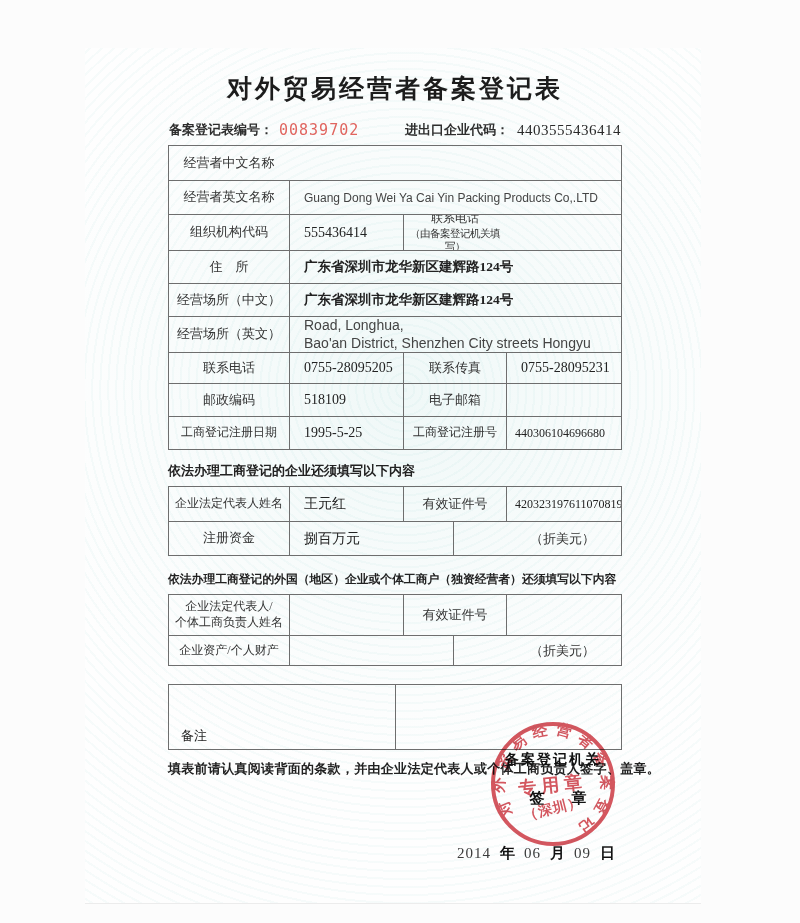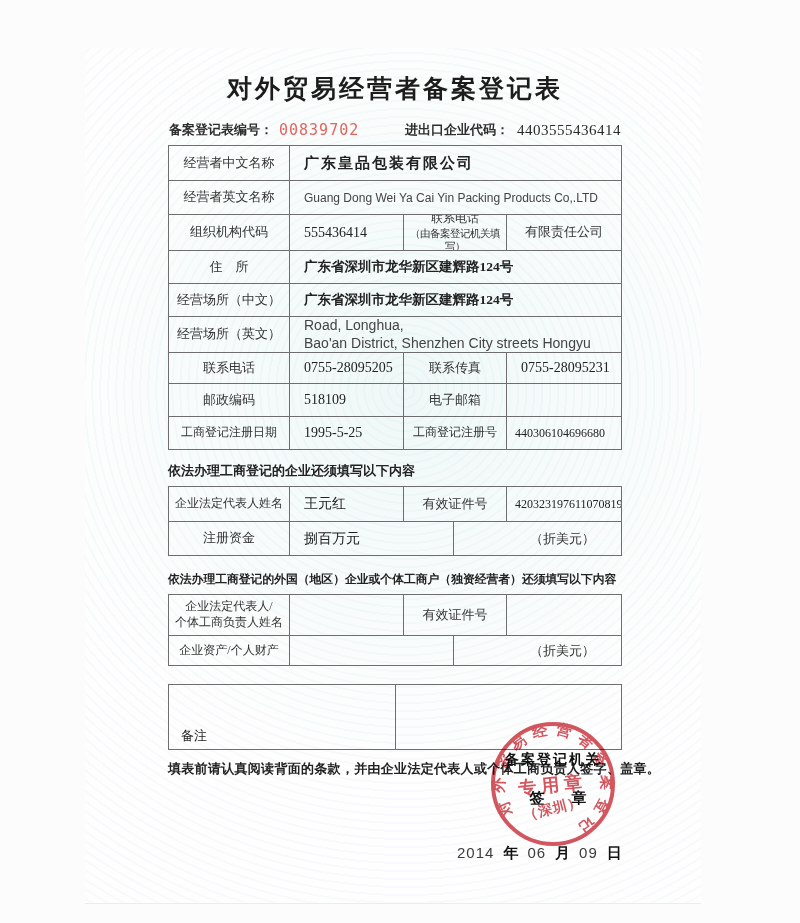--- a/index.html
+++ b/index.html
@@ -50,21 +50,21 @@
 
   .sec-heading { font-weight: bold; font-size: 13px; color: #222; margin: 12px 0 6px; white-space: nowrap; }
   .sec-heading.s3 { font-size: 11.8px; margin-top: 16px; }
   .remarks-box { margin-top: 18px; }
   .remarks-label-cell { align-items: flex-start; padding: 6px 0 0 12px; font-size: 13px; width: 226px; margin-top: 36px; }
   .footnote { font-weight: bold; font-size: 13px; margin-top: 10px; color: #222; letter-spacing: 0.3px; white-space: nowrap; }
 
   .authority { position: absolute; left: 368px; top: 703px; width: 200px; text-align: center; font-weight: bold; font-size: 14px; letter-spacing: 2px; color: #111; }
   .seal-line { position: absolute; left: 376px; top: 741px; width: 200px; text-align: center; font-weight: bold; font-size: 15px; letter-spacing: 6px; color: #111; }
   .date-line { position: absolute; left: 372px; top: 796px; width: 250px; display: flex; align-items: baseline; gap: 9px; }
-  .date-num  { font-family: Liberation Sans, sans-serif; font-size: 15px; color: #3c3c3c; letter-spacing: 1px; }
+  .date-num  { font-family: Liberation Serif, serif; font-size: 15px; color: #3c3c3c; letter-spacing: 1px; }
   .date-unit { font-weight: bold; font-size: 15px; color: #111; }
 
   .stamp { position: absolute; left: 393px; top: 661px; mix-blend-mode: multiply; opacity: 0.88; }
   .stamp .ring { stroke: #cf3f49; }
   .stamp text, .stamp textPath { fill: #cf3f49; font-weight: bold; font-family: "Liberation Sans", sans-serif; }
 </style>
 </head>
 <body>
 
 <div class="sheet">
@@ -79,34 +79,32 @@
       </div>
       <div class="meta-group">
         <span class="meta-label">进出口企业代码：</span>
         <span class="code-val">4403555436414</span>
       </div>
     </div>
 
     <div class="tbl">
       <div class="row h34">
         <div class="cell c1 lbl">经营者中文名称</div>
-        <div class="cell cspan val cn-name">广东皇品包装有限公司</div>
       </div>
       <div class="row h34">
         <div class="cell c1 lbl">经营者英文名称</div>
         <div class="cell cspan val en">Guang Dong Wei Ya Cai Yin Packing Products Co,.LTD</div>
       </div>
       <div class="row h36">
         <div class="cell c1 lbl">组织机构代码</div>
         <div class="cell c2 val">555436414</div>
         <div class="cell c3 lbl two-line">
           <span class="sm">联系电话</span>
           <span class="xs">（由备案登记机关填写）</span>
         </div>
-        <div class="cell c4 lbl">有限责任公司</div>
       </div>
       <div class="row h33">
         <div class="cell c1 lbl">住　所</div>
         <div class="cell cspan val addr">广东省深圳市龙华新区建辉路124号</div>
       </div>
       <div class="row h33">
         <div class="cell c1 lbl">经营场所（中文）</div>
         <div class="cell cspan val addr">广东省深圳市龙华新区建辉路124号</div>
       </div>
       <div class="row h36">

